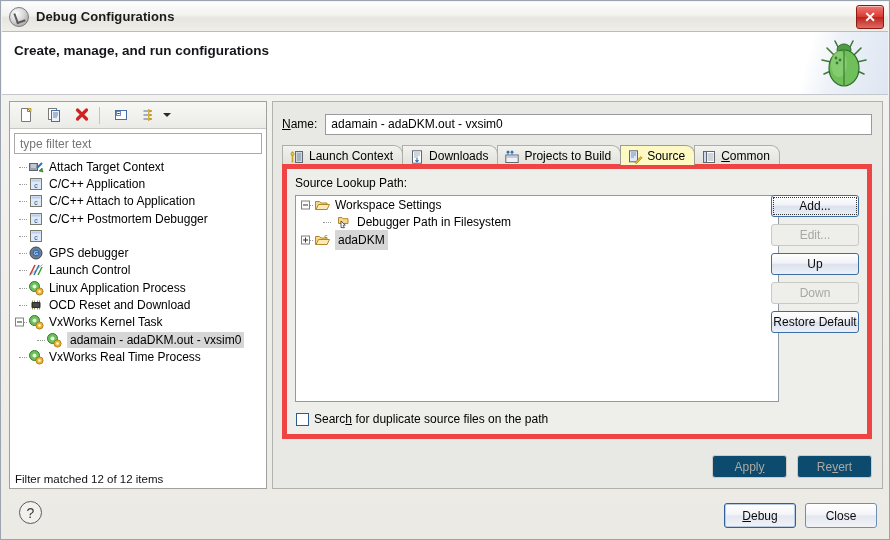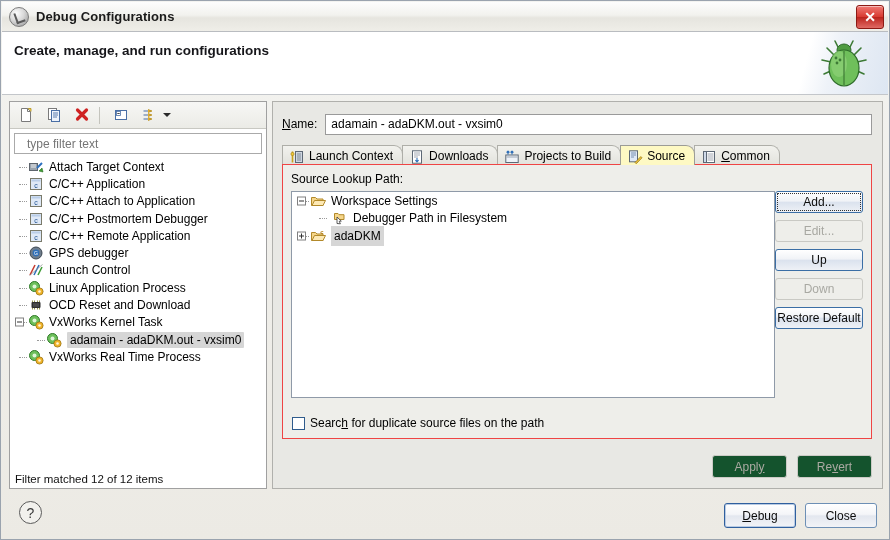--- a/index.html
+++ b/index.html
@@ -97,21 +97,21 @@
     width: 12px; height: 20px; display: flex; align-items: center;
     justify-content: center; cursor: pointer;
   }
   .filter-wrap {
     position: absolute; left: 4px; top: 31px; right: 4px; height: 21px;
   }
   .filter-input {
     width: 100%; height: 21px; box-sizing: border-box;
     border: 1px solid #aaaaaa; background: #fff;
     font-family: "Liberation Sans", sans-serif; font-size: 12px;
-    color: #9b9b9b; padding: 0 12px;
+    color: #9b9b9b; padding: 0 5px;
   }
   .tree {
     position: absolute; left: 0; top: 56px; right: 0; bottom: 22px;
     overflow: hidden; font-size: 12px; color: #000;
   }
   .trow {
     height: 17.3px; display: flex; align-items: center;
     position: relative; padding-left: 18px;
     white-space: nowrap;
   }
@@ -189,21 +189,21 @@
   .tab.active {
     background: #fef9c3;
     border-color: #9c9c96;
     z-index: 3;
     color: #000;
   }
   .tab-ico { width: 15px; height: 14px; margin-right: 5px; flex: 0 0 15px; position: relative; }
   .tabbody {
     position: absolute; left: 0; top: 20px; right: 0; bottom: 0;
     background: #eeeeea;
-    border: 1px solid #ef4444;
+    border: 5px solid #ef4444;
     box-sizing: border-box;
   }
   .slp-label {
     position: absolute; left: 8px; top: 7px;
     font-size: 12px; color: #000;
   }
   .lookup-list {
     position: absolute; left: 8px; top: 26px;
     width: 484px; height: 207px;
     background: #fff; border: 1px solid #8f9aa8;
@@ -245,21 +245,21 @@
     width: 13px; height: 13px; border: 1px solid #2f5b8c;
     background: #fff; margin-right: 5px; box-sizing: border-box;
   }
   .ar-buttons {
     position: absolute; right: 10px; bottom: 10px;
     display: flex; gap: 10px;
   }
   .arbtn {
     width: 75px; height: 23px; box-sizing: border-box;
     border: 1px solid #cccbc6; border-radius: 3px;
-    background: #14532d; color: #aaa9a2;
+    background: #0c4a6e; color: #aaa9a2;
     font-size: 12px; display: flex; align-items: center; justify-content: center;
     cursor: default;
   }
   
   .help-icon {
     position: absolute; left: 18px; bottom: 15px;
     width: 21px; height: 21px; border-radius: 50%;
     border: 1.6px solid #5a5a5a; color: #3a3a3a;
     font-size: 14px; display: flex; align-items: center; justify-content: center;
     cursor: pointer; background: #f2f1ed;
@@ -392,21 +392,20 @@
             </svg></span>
           <span class="t-label">C/C++ Postmortem Debugger</span>
         </div>
         <div class="trow">
           <span class="dashes h"></span>
           <span class="t-icon"><svg viewBox="0 0 16 16" width="16" height="16">
               <rect x="2.5" y="2.5" width="11" height="11" fill="#dfe9f7" stroke="#7a7a6a"></rect>
               <rect x="3.5" y="3.5" width="9" height="2" fill="#b9cde8"></rect>
               <text x="8" y="12" font-size="7" text-anchor="middle" fill="#1c4f8f" font-family="Liberation Sans">c</text>
             </svg></span>
-          <span class="t-label">C/C++ Remote Application</span>
         </div>
         <div class="trow">
           <span class="dashes h"></span>
           <span class="t-icon"><svg viewBox="0 0 16 16" width="16" height="16">
               <circle cx="8" cy="8" r="6" fill="#6f7d8c" stroke="#3c4752"></circle>
               <circle cx="8" cy="8" r="3.4" fill="#2f6fb8"></circle>
               <text x="8" y="10.4" font-size="5" text-anchor="middle" fill="#fff" font-family="Liberation Sans">G</text>
             </svg></span>
           <span class="t-label">GPS debugger</span>
         </div>

